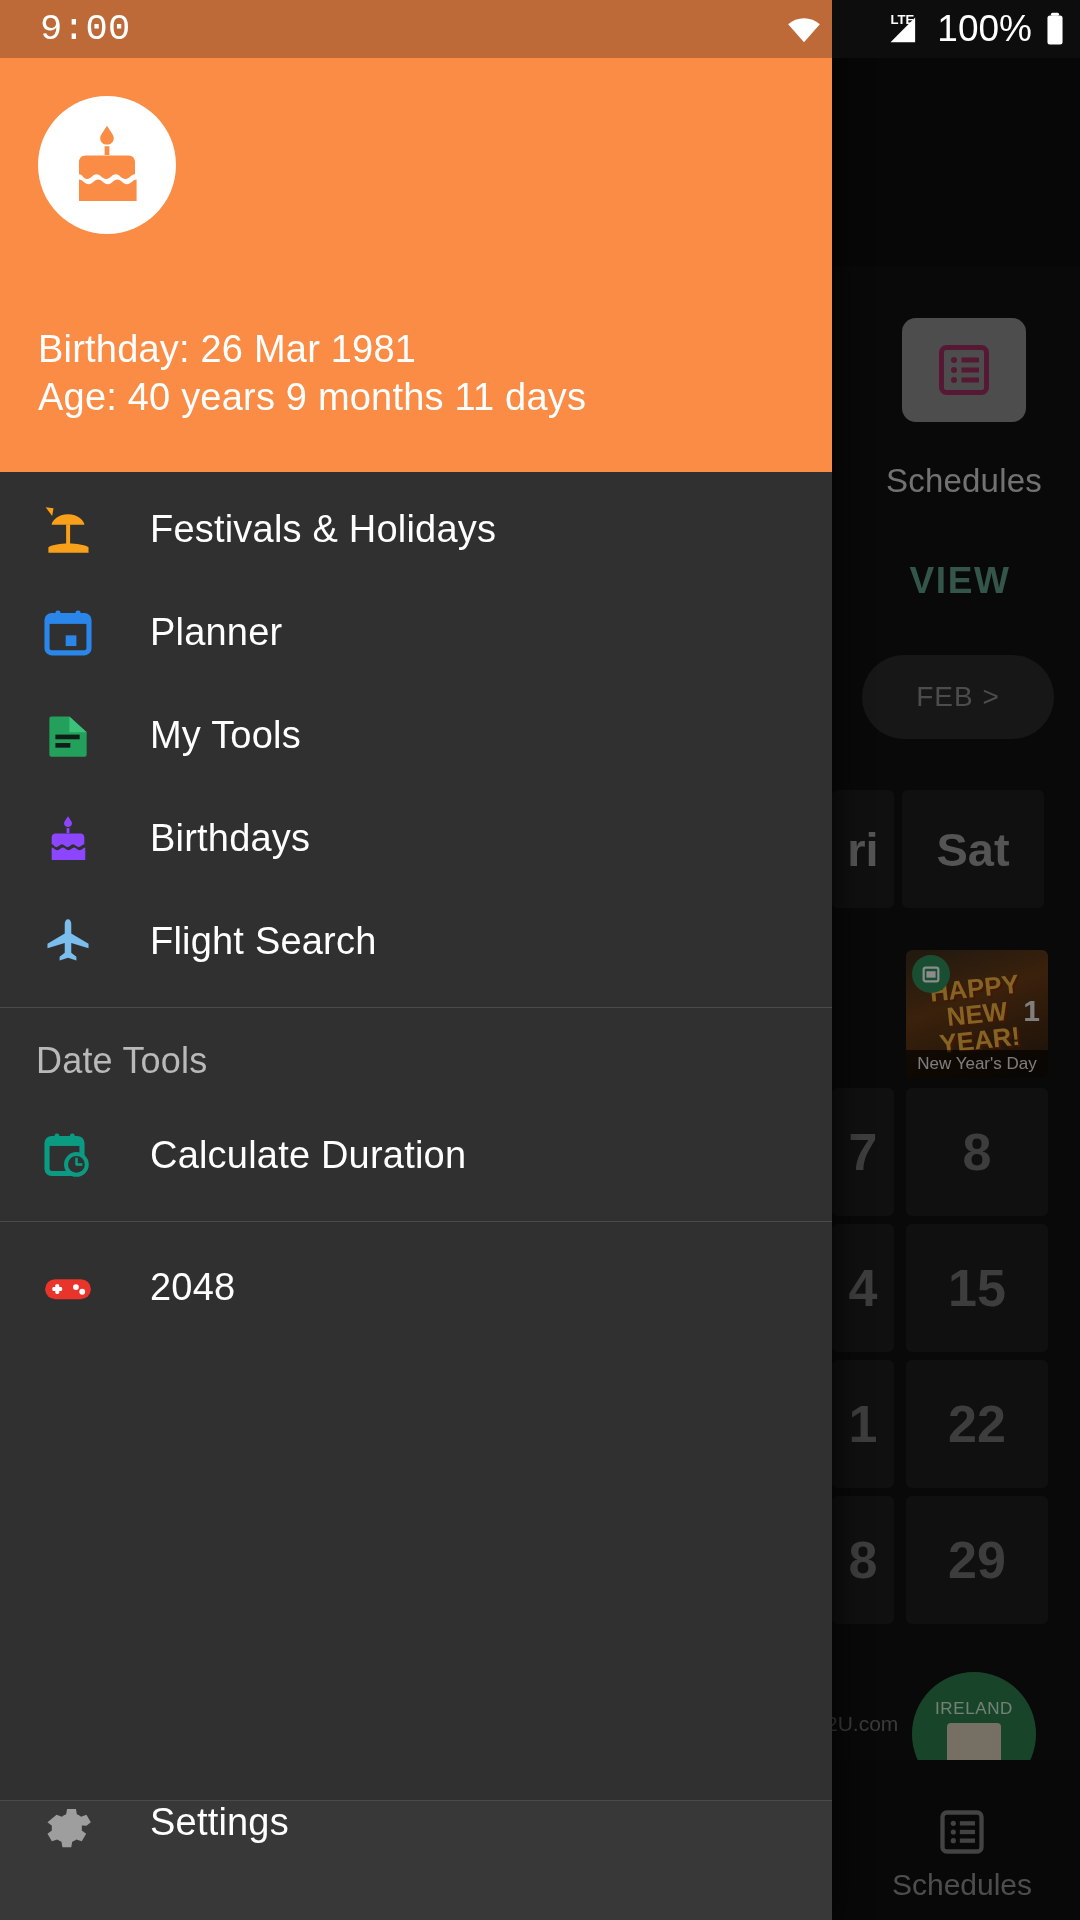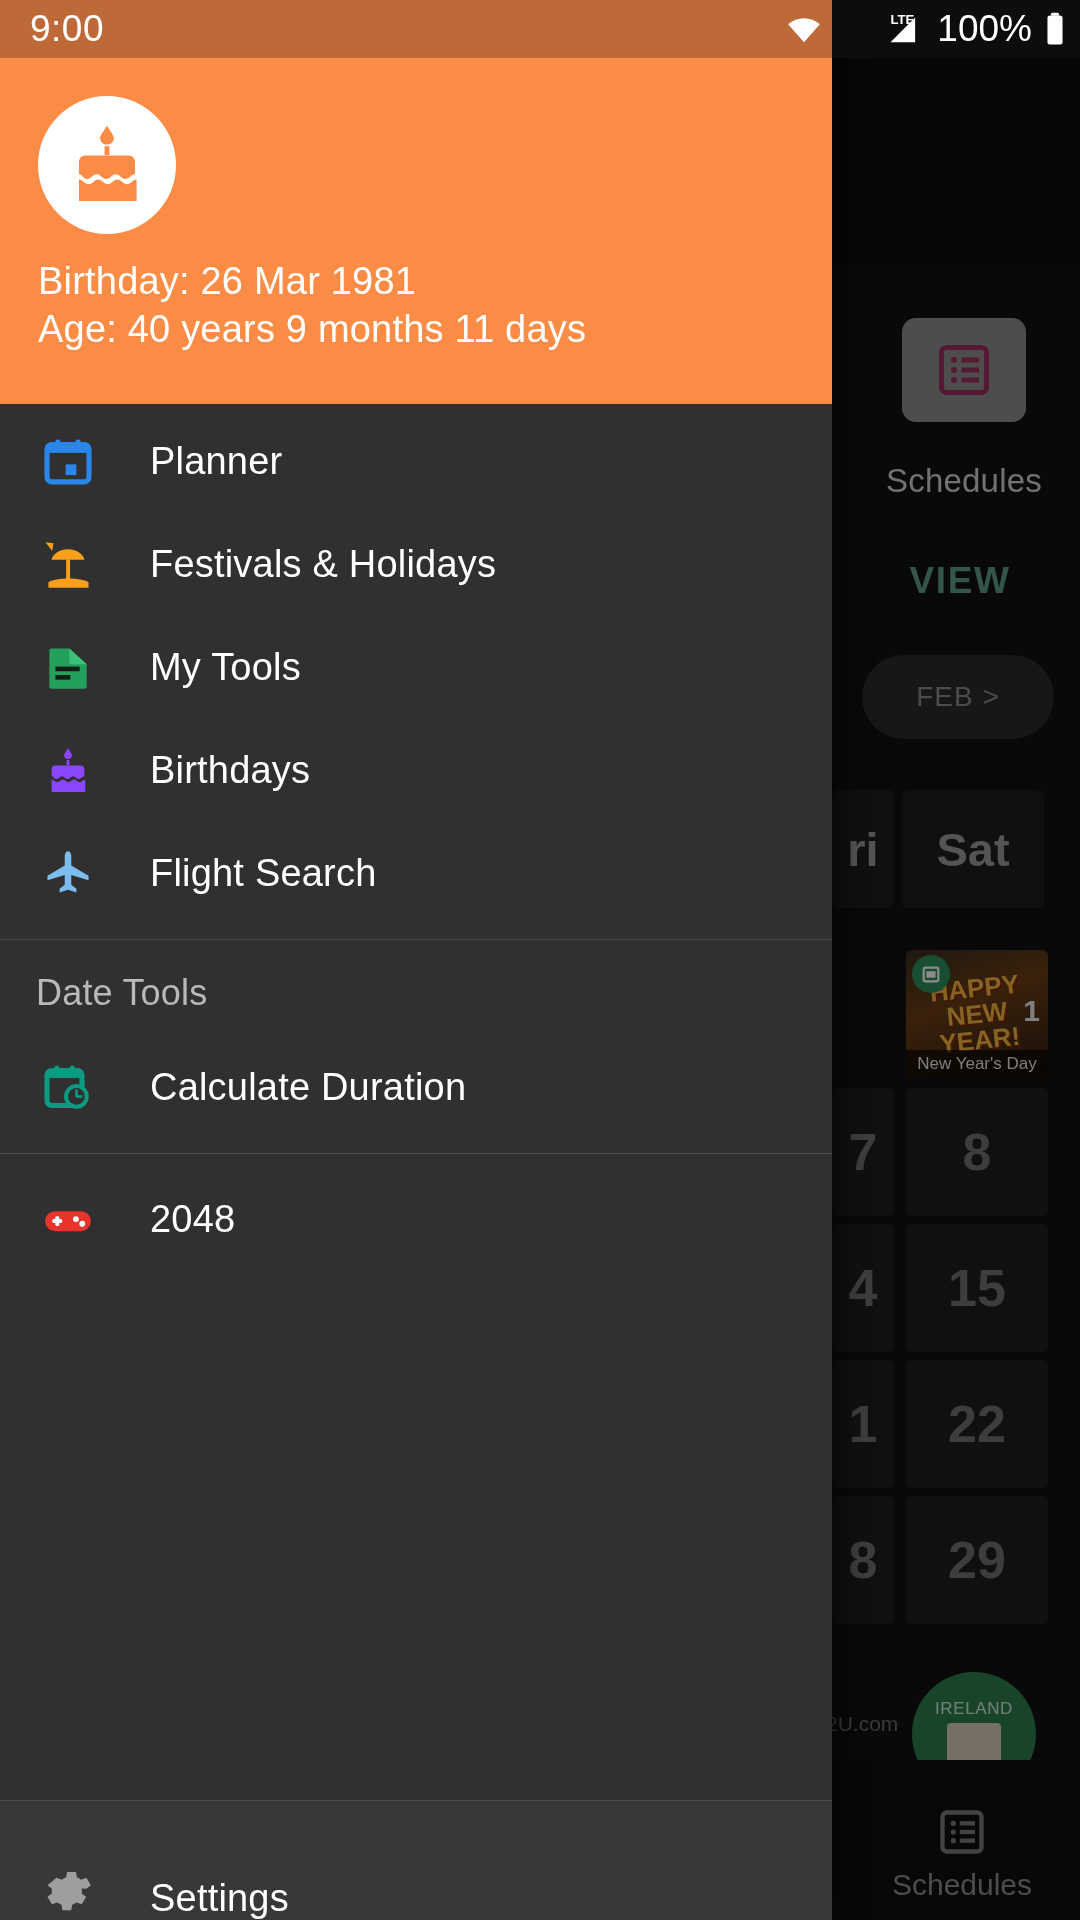--- a/index.html
+++ b/index.html
@@ -113,26 +113,26 @@
     background:#303030;
     box-shadow:6px 0 26px rgba(0,0,0,.6);
     display:flex; flex-direction:column;
   }
 
   
   .sb {
     height:58px; background:#bd6a38; flex:0 0 auto;
     display:flex; align-items:center; position:relative;
   }
-  .sb-time { color:#ffffff; font-size:37px; margin-left:30px; letter-spacing:.5px; }
+  .sb-time { color:#ffffff; font-size:37px; margin-left:40px; letter-spacing:.5px;font-family:Liberation Mono, monospace; }
   .sb-right { position:absolute; right:0; top:0; height:58px; display:flex; align-items:center; gap:10px; padding-right:8px; }
 
   
   .dh {
-    background:#fa8c46; flex:0 0 auto; height:346px;
+    background:#fa8c46; flex:0 0 auto; height:414px;
     position:relative; padding:0 29px;
   }
   .dh-avatar {
     position:absolute; left:38px; top:38px;
     width:138px; height:138px; border-radius:50%;
     background:#ffffff; display:flex; align-items:center; justify-content:center;
   }
   .dh-lines { position:absolute; left:38px; bottom:50px; }
   .dh-line { color:#ffffff; font-size:38px; line-height:1.28; letter-spacing:.2px; white-space:nowrap; }
 
@@ -146,21 +146,21 @@
   .mi-lbl { color:#ffffff; font-size:38px; margin-left:42px; letter-spacing:.2px; white-space:nowrap; }
 
   .divider { height:1px; background:#4a4a4a; margin:14px 0; }
 
   .section-title {
     color:#b9b9b9; font-size:36px; padding:18px 0 22px 36px; letter-spacing:.2px;
   }
 
   .settings-row {
     flex:0 0 auto; border-top:1px solid #4a4a4a; background:#383838;
-    height:120px; display:flex; align-items:flex-end; padding-left:40px;
+    height:120px; display:flex; align-items:flex-start; padding-left:40px;
   }
   .settings-row .mi-lbl { color:#ffffff; }
 
   svg { display:block; }
 </style>
 </head>
 <body>
 
 <div id="screen">
 
@@ -264,40 +264,40 @@
         <div class="dh-line">Birthday: 26 Mar 1981</div>
         <div class="dh-line">Age: 40 years 9 months 11 days</div>
       </div>
     </div>
 
     <div class="menu">
 
       <div class="mi">
         <span class="mi-ico">
           <svg viewBox="0 0 24 24" width="56" height="56">
+            <path d="M2.4 2.2l3.4.5-.6 3.3z" fill="#f9a01b"></path>
+            <path d="M12 5.2c-4.2 0-7 2.9-7 4.5h14c0-1.6-2.8-4.5-7-4.5z" fill="#f9a01b"></path>
+            <rect x="11.2" y="9.6" width="1.7" height="9" fill="#f9a01b"></rect>
+            <path d="M3.6 19.4c3.4-2.1 13.8-2.1 17.2 0v2.4H3.6z" fill="#f9a01b"></path>
+          </svg>
+        </span>
+        <span class="mi-lbl">Festivals &amp; Holidays</span>
+      </div>
+
+      <div class="mi">
+        <span class="mi-ico">
+          <svg viewBox="0 0 24 24" width="56" height="56">
             <rect x="3" y="4.5" width="18" height="16" rx="2" fill="none" stroke="#2a86e8" stroke-width="2.2"></rect>
             <rect x="3" y="4.5" width="18" height="3.6" fill="#2a86e8"></rect>
             <rect x="6.6" y="2.4" width="2.2" height="4" rx="1" fill="#2a86e8"></rect>
             <rect x="15.2" y="2.4" width="2.2" height="4" rx="1" fill="#2a86e8"></rect>
             <rect x="11" y="13" width="4.6" height="4.6" fill="#2a86e8"></rect>
           </svg>
         </span>
         <span class="mi-lbl">Planner</span>
-      </div>
-
-      <div class="mi">
-        <span class="mi-ico">
-          <svg viewBox="0 0 24 24" width="56" height="56">
-            <path d="M2.4 2.2l3.4.5-.6 3.3z" fill="#f9a01b"></path>
-            <path d="M12 5.2c-4.2 0-7 2.9-7 4.5h14c0-1.6-2.8-4.5-7-4.5z" fill="#f9a01b"></path>
-            <rect x="11.2" y="9.6" width="1.7" height="9" fill="#f9a01b"></rect>
-            <path d="M3.6 19.4c3.4-2.1 13.8-2.1 17.2 0v2.4H3.6z" fill="#f9a01b"></path>
-          </svg>
-        </span>
-        <span class="mi-lbl">Festivals &amp; Holidays</span>
       </div>
 
       <div class="mi">
         <span class="mi-ico">
           <svg viewBox="0 0 24 24" width="56" height="56">
             <path d="M4 3.6h8.6L20 10.4V20a.9.9 0 0 1-.9.9H4.9A.9.9 0 0 1 4 20V4.5a.9.9 0 0 1 .9-.9z" fill="#22a05c"></path>
             <path d="M12.6 3.6L20 10.4h-7.4z" fill="#3cc179"></path>
             <rect x="6.6" y="11.4" width="10.4" height="2" fill="#0f1f17"></rect>
             <rect x="6.6" y="15" width="6.4" height="2" fill="#0f1f17"></rect>
           </svg>

